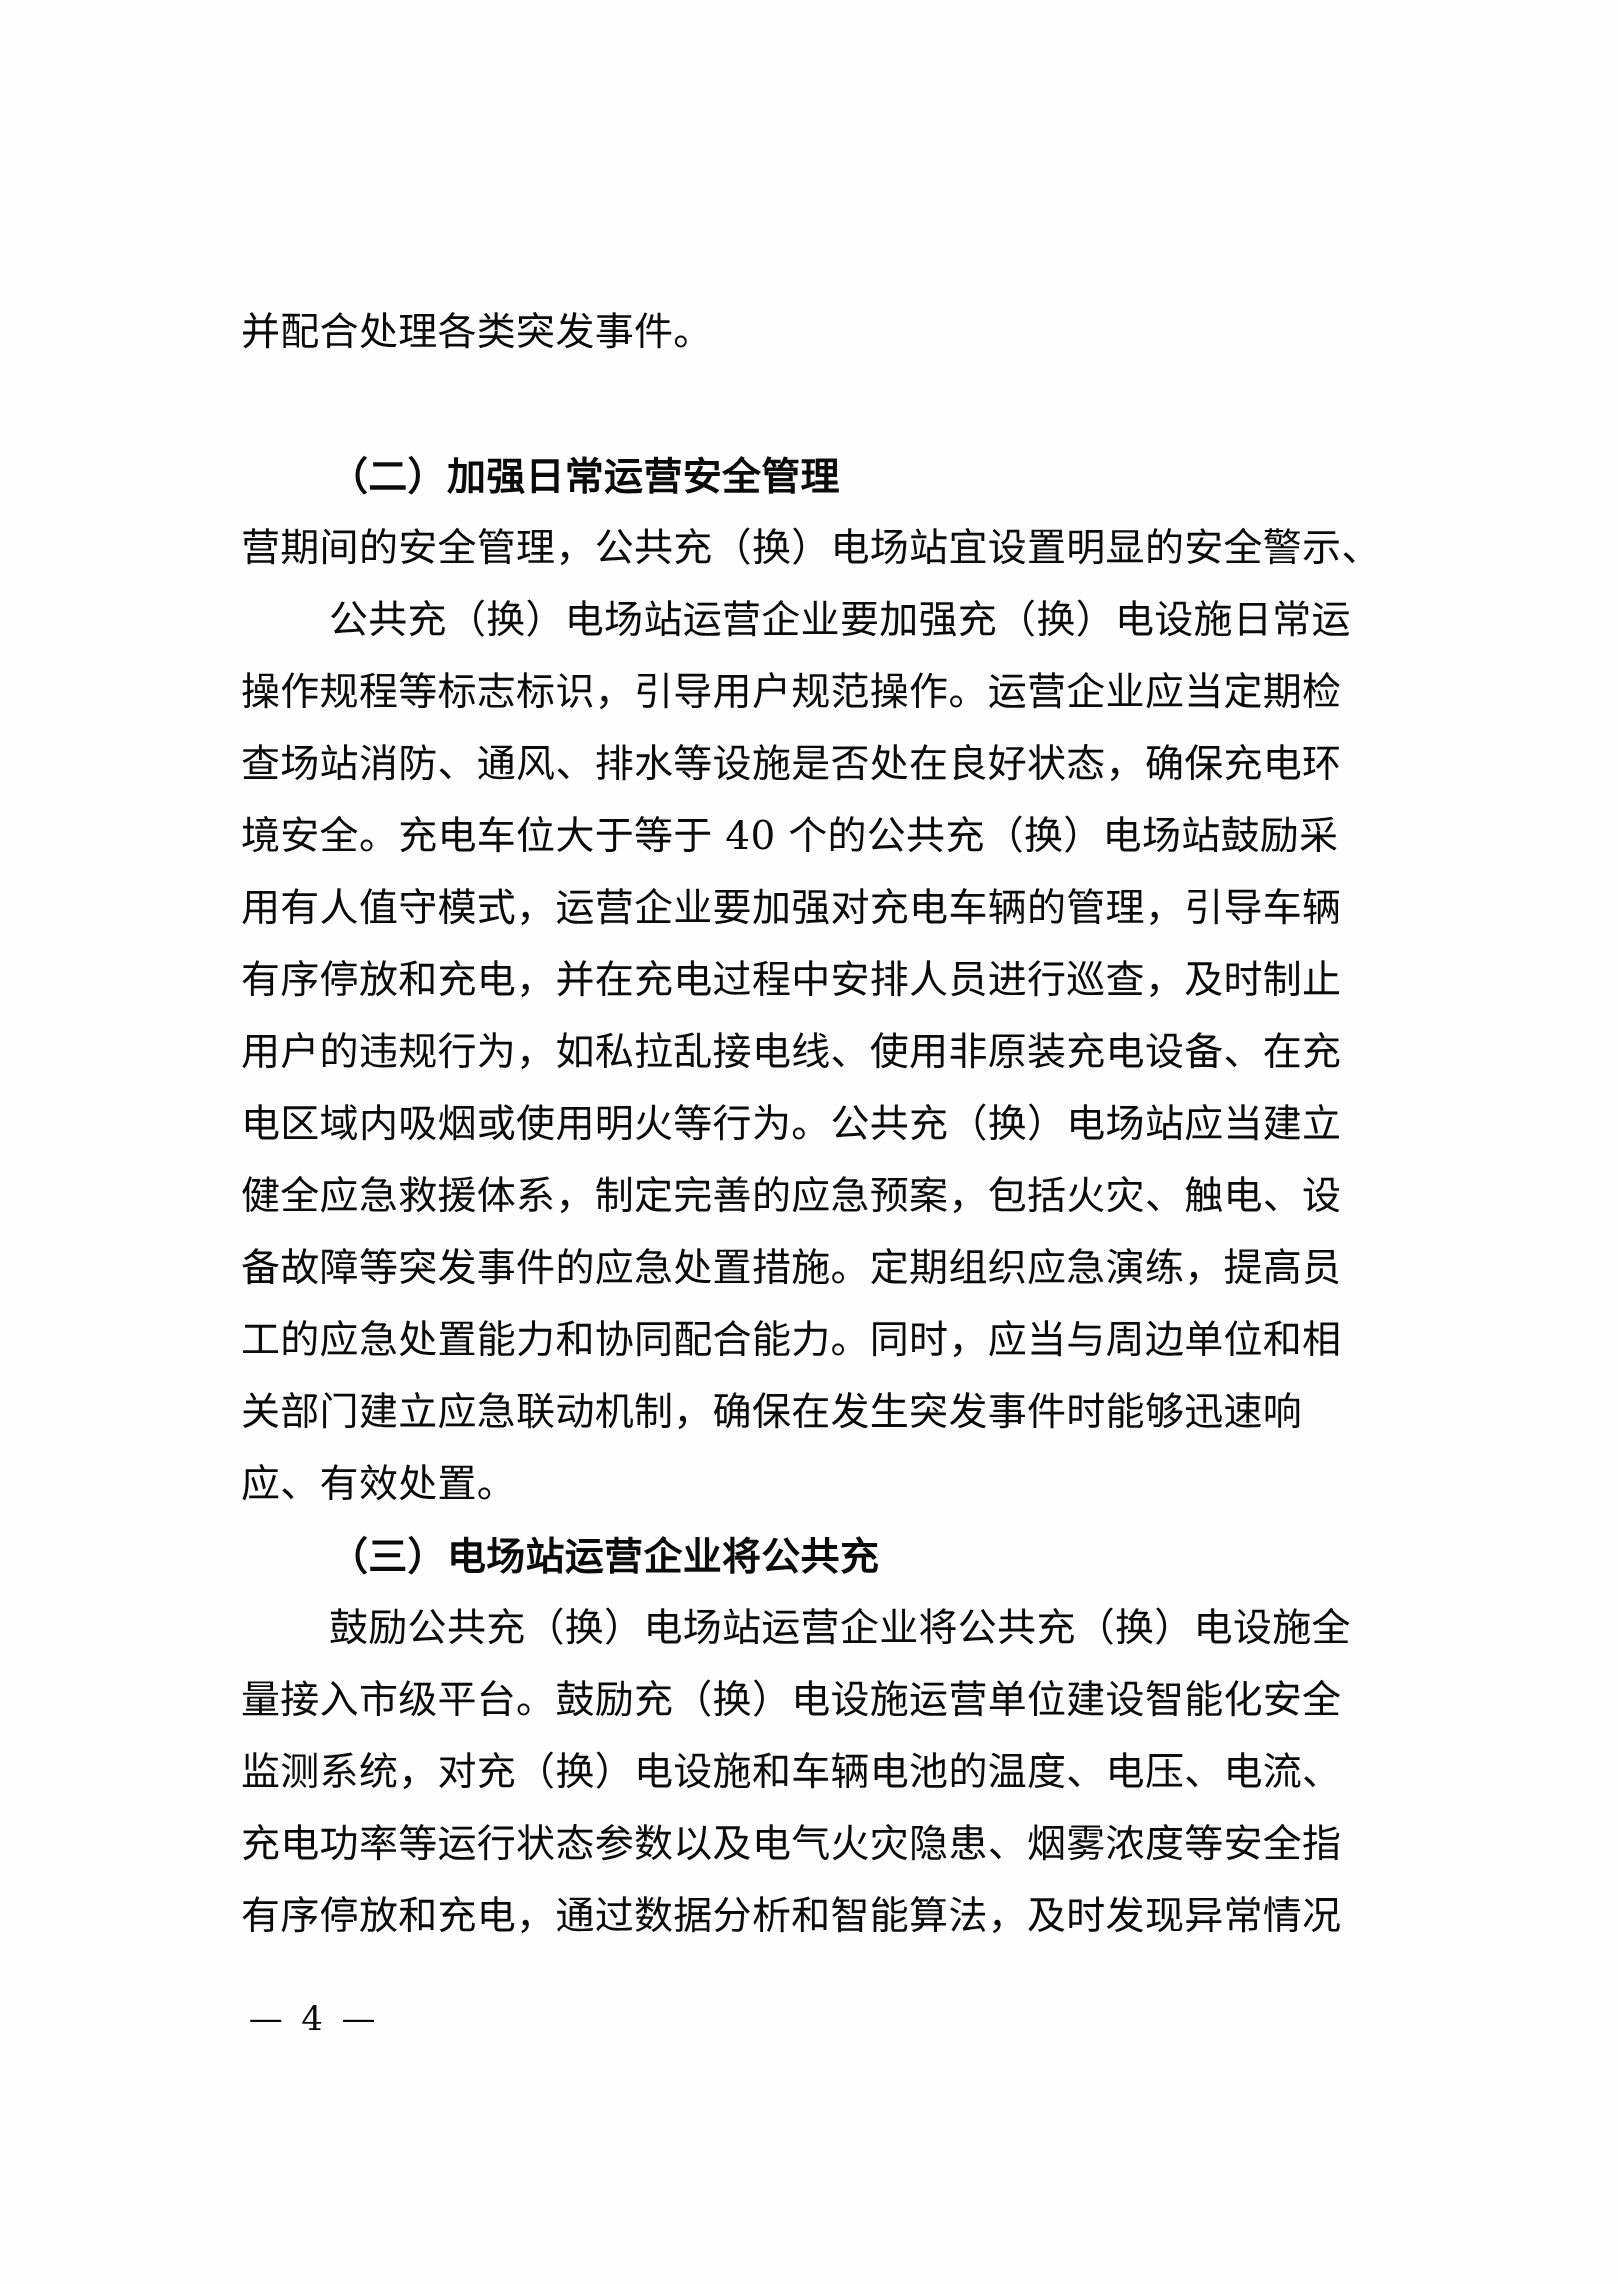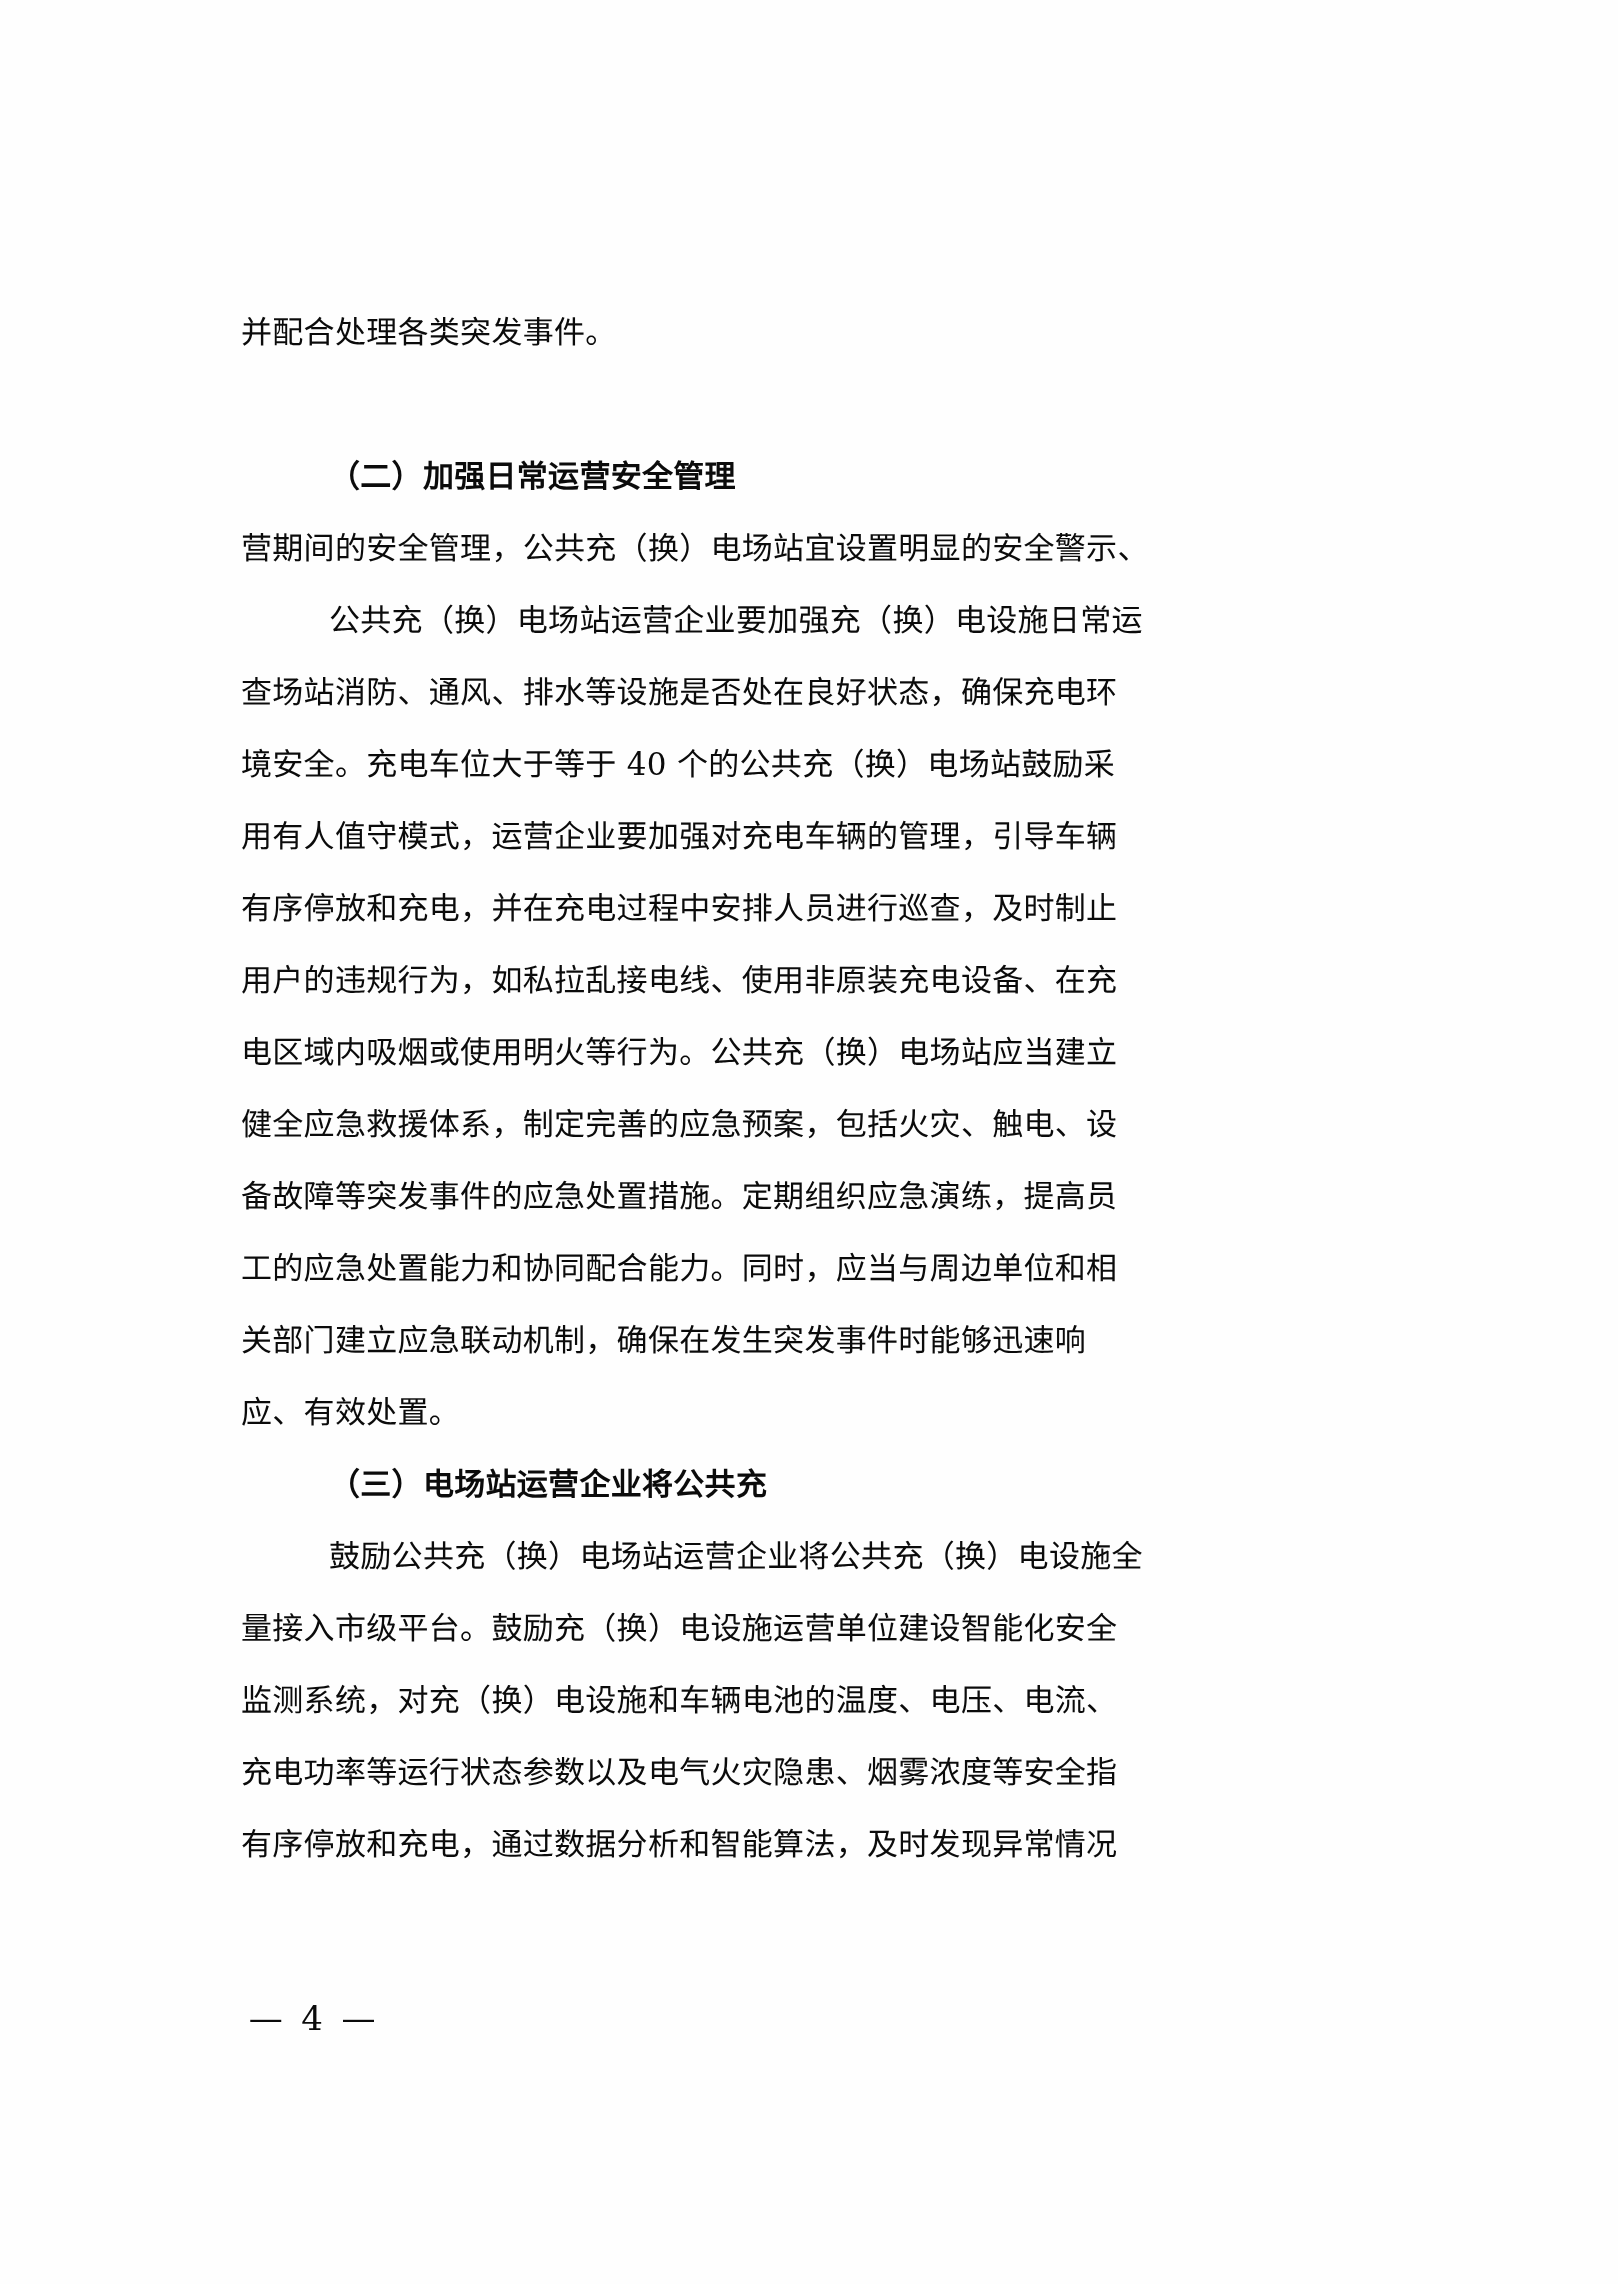--- a/index.html
+++ b/index.html
@@ -34,21 +34,21 @@
     top: 296px;
     width: 1156px;
   }
 
   
   .line {
     display: block;
     height: 72px;
     line-height: 72px;
     white-space: nowrap;
-    font-size: 31px;
+    font-size: 39px;
     letter-spacing: 0.3px;
     color: #0b0b0b;
     font-family: "DejaVu Serif", "Liberation Serif", serif;
     -webkit-font-smoothing: none;
   }
 
   
   .line.heading {
     text-indent: 88px;
     font-weight: 700;
@@ -86,20 +86,21 @@
   <div class="content">
 
     <div class="line last">并配合处理各类突发事件。</div>
 
     <div style="height:72px"></div>
 
     <div class="line heading">（二）加强日常运营安全管理</div>
 
     <div class="line">营期间的安全管理，公共充（换）电场站宜设置明显的安全警示、</div>
     <div class="line indent">公共充（换）电场站运营企业要加强充（换）电设施日常运</div>
+    <div class="line">操作规程等标志标识，引导用户规范操作。运营企业应当定期检</div>
     <div class="line">查场站消防、通风、排水等设施是否处在良好状态，确保充电环</div>
     <div class="line">境安全。充电车位大于等于 40 个的公共充（换）电场站鼓励采</div>
     <div class="line">用有人值守模式，运营企业要加强对充电车辆的管理，引导车辆</div>
     <div class="line">有序停放和充电，并在充电过程中安排人员进行巡查，及时制止</div>
     <div class="line">用户的违规行为，如私拉乱接电线、使用非原装充电设备、在充</div>
     <div class="line">电区域内吸烟或使用明火等行为。公共充（换）电场站应当建立</div>
     <div class="line">健全应急救援体系，制定完善的应急预案，包括火灾、触电、设</div>
     <div class="line">备故障等突发事件的应急处置措施。定期组织应急演练，提高员</div>
     <div class="line">工的应急处置能力和协同配合能力。同时，应当与周边单位和相</div>
     <div class="line">关部门建立应急联动机制，确保在发生突发事件时能够迅速响</div>

